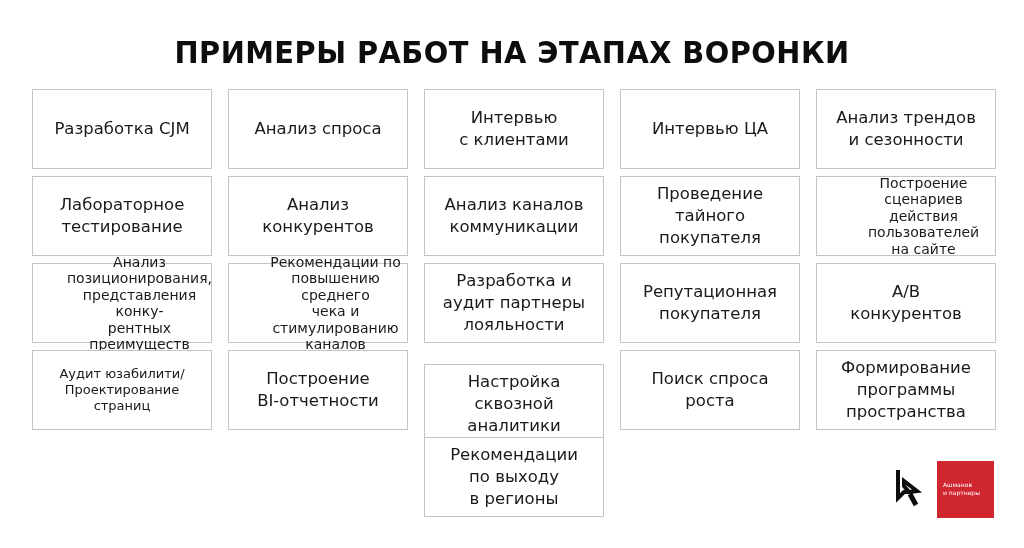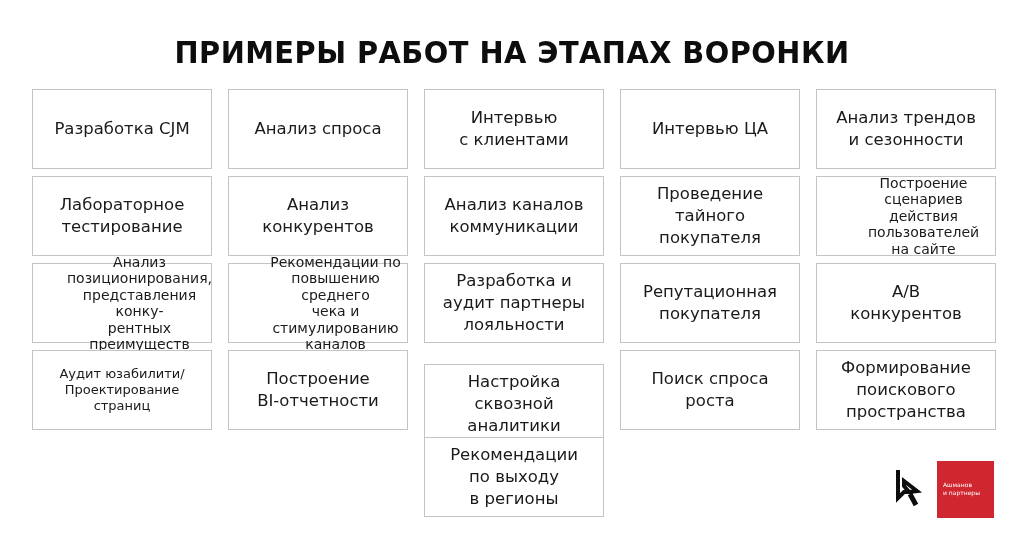--- a/index.html
+++ b/index.html
@@ -81,21 +81,21 @@
 Проектирование
 страниц</div>
 <div class="card lg" style="left:228px;top:350px">Построение
 BI-отчетности</div>
 <div class="card lg" style="left:424px;top:364px">Настройка
 сквозной
 аналитики</div>
 <div class="card lg" style="left:620px;top:350px">Поиск спроса
 роста</div>
 <div class="card lg" style="left:816px;top:350px">Формирование
-поискового
+программы
 пространства</div>
 
 <div class="card lg" style="left:424px;top:437px">Рекомендации
 по выходу
 в регионы</div>
 
 <svg class="logo-arrow" viewBox="0 0 30 40">
   <path d="M3 2 L3 30 L9 24 L14 24 L9 18 L9 13 L22 23 L14 24" fill="none" stroke="#0d0d0d" stroke-width="4" stroke-linejoin="miter"></path>
   <path d="M15 26 L21 37" stroke="#0d0d0d" stroke-width="5"></path>
 </svg>

